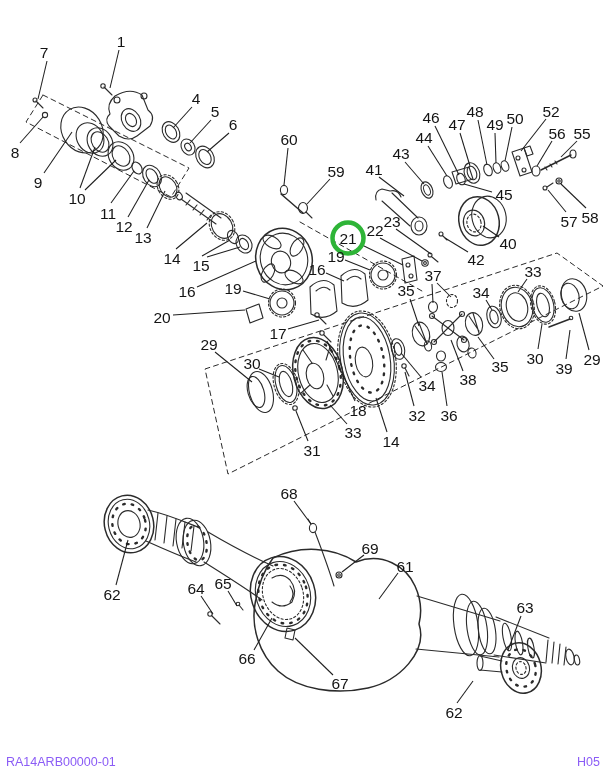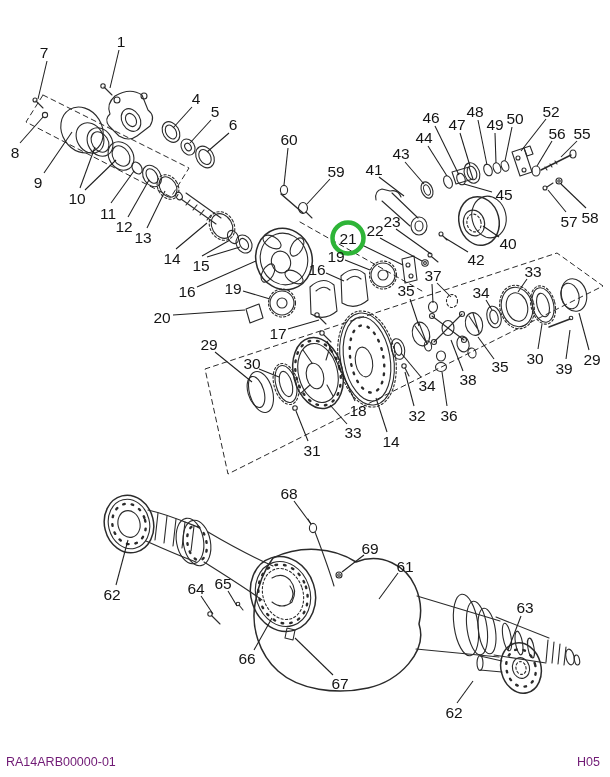--- a/index.html
+++ b/index.html
@@ -7,21 +7,21 @@
        font-family:"Liberation Sans",sans-serif;}
   #stage{position:absolute;left:0;top:0;}
   .s{stroke:#2b2b2b;fill:none;stroke-width:1.1;stroke-linecap:round;stroke-linejoin:round;}
   .sw2{stroke-width:1.5;}
   .dash{stroke-dasharray:5 4;stroke-width:1;}
   .teeth{stroke-dasharray:2.2 2.2;}
   .holes{stroke-dasharray:1.6 7;stroke-width:2.4;}
   .leader{stroke:#1f1f1f;stroke-width:1.05;}
   .callout{font-family:"Liberation Sans",sans-serif;font-size:15.5px;fill:#141414;
            text-anchor:middle;}
-  .footer-text{position:absolute;top:755px;font-size:12.5px;color:#701a75;}
+  .footer-text{position:absolute;top:755px;font-size:12.5px;color:#8b5cf6;}
   #footer-left{left:6px;}
   #footer-right{right:10px;text-align:right;}
 </style>
 </head>
 <body>
 
 <svg id="stage" width="610" height="777" viewBox="0 0 610 777">
 
   <g>
     <path class="s dash" d="M43,95 L189,168 L171,197 L26,122 Z"></path>

